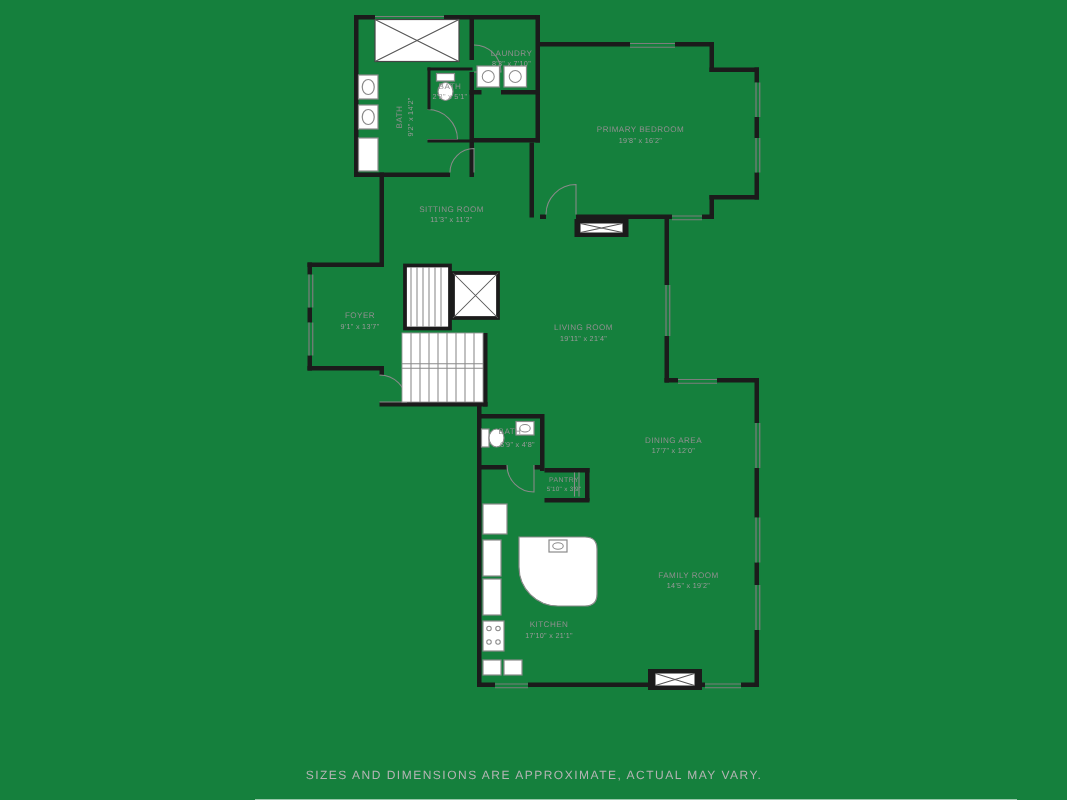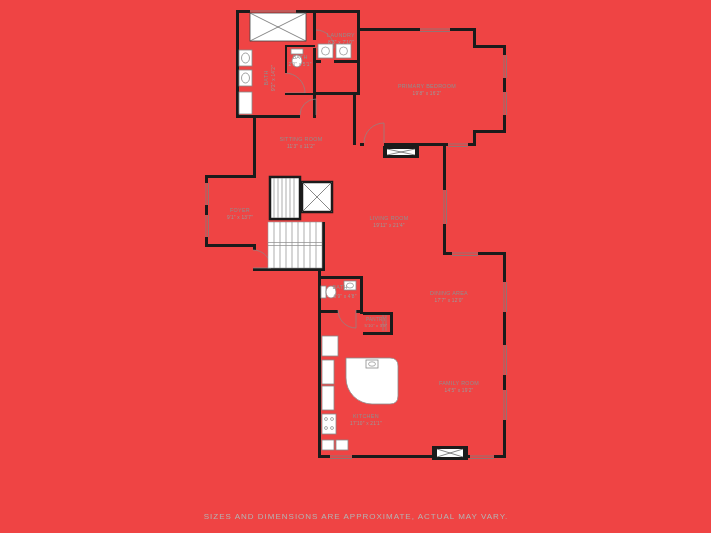--- a/index.html
+++ b/index.html
@@ -1,16 +1,16 @@
 <!DOCTYPE html>
 <html><head>
 <meta charset="utf-8">
 <style>
   html,body{margin:0;padding:0;background:#fff;}
-  .page{position:relative;width:711px;height:533px;background:#ef4444;overflow:hidden;
+  .page{position:relative;width:711px;height:533px;background:#15803d;overflow:hidden;
         font-family:"Liberation Sans",sans-serif;}
   svg{position:absolute;left:0;top:0;}
   .wall{fill:#1b1b1b;}
   .fixture{stroke:#8a8a8a;stroke-width:0.8;fill:#ffffff;}
   .fixline{stroke:#8a8a8a;stroke-width:0.7;fill:none;}
   .winline{stroke:#7d7d7d;stroke-width:0.8;fill:none;}
   .hatch{stroke:#555;stroke-width:0.7;fill:none;}
   .room-name{fill:#8f8f8f;font-size:5.4px;letter-spacing:0.3px;text-anchor:middle;}
   .room-dims{fill:#9a9a9a;font-size:4.8px;letter-spacing:0.2px;text-anchor:middle;}
   .disclaimer{fill:#b4b4b4;font-size:8px;letter-spacing:1px;text-anchor:middle;}

